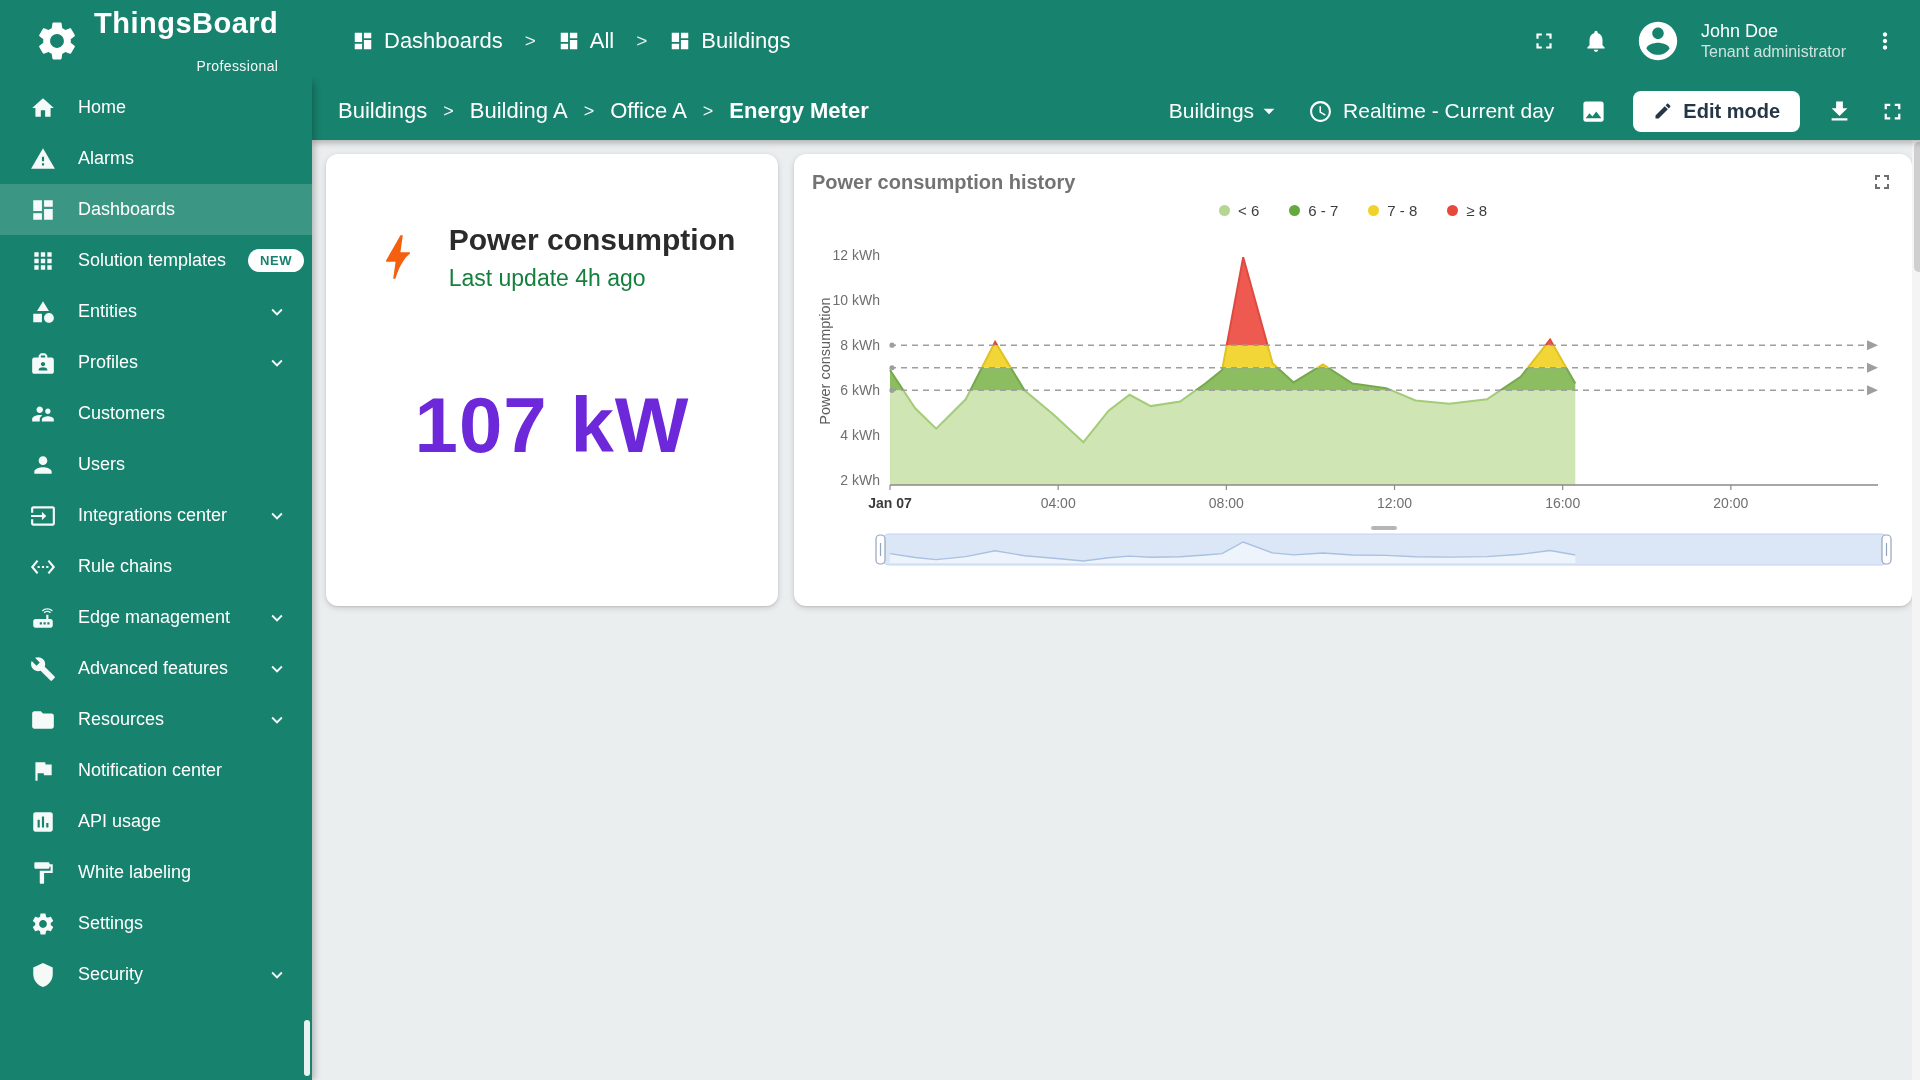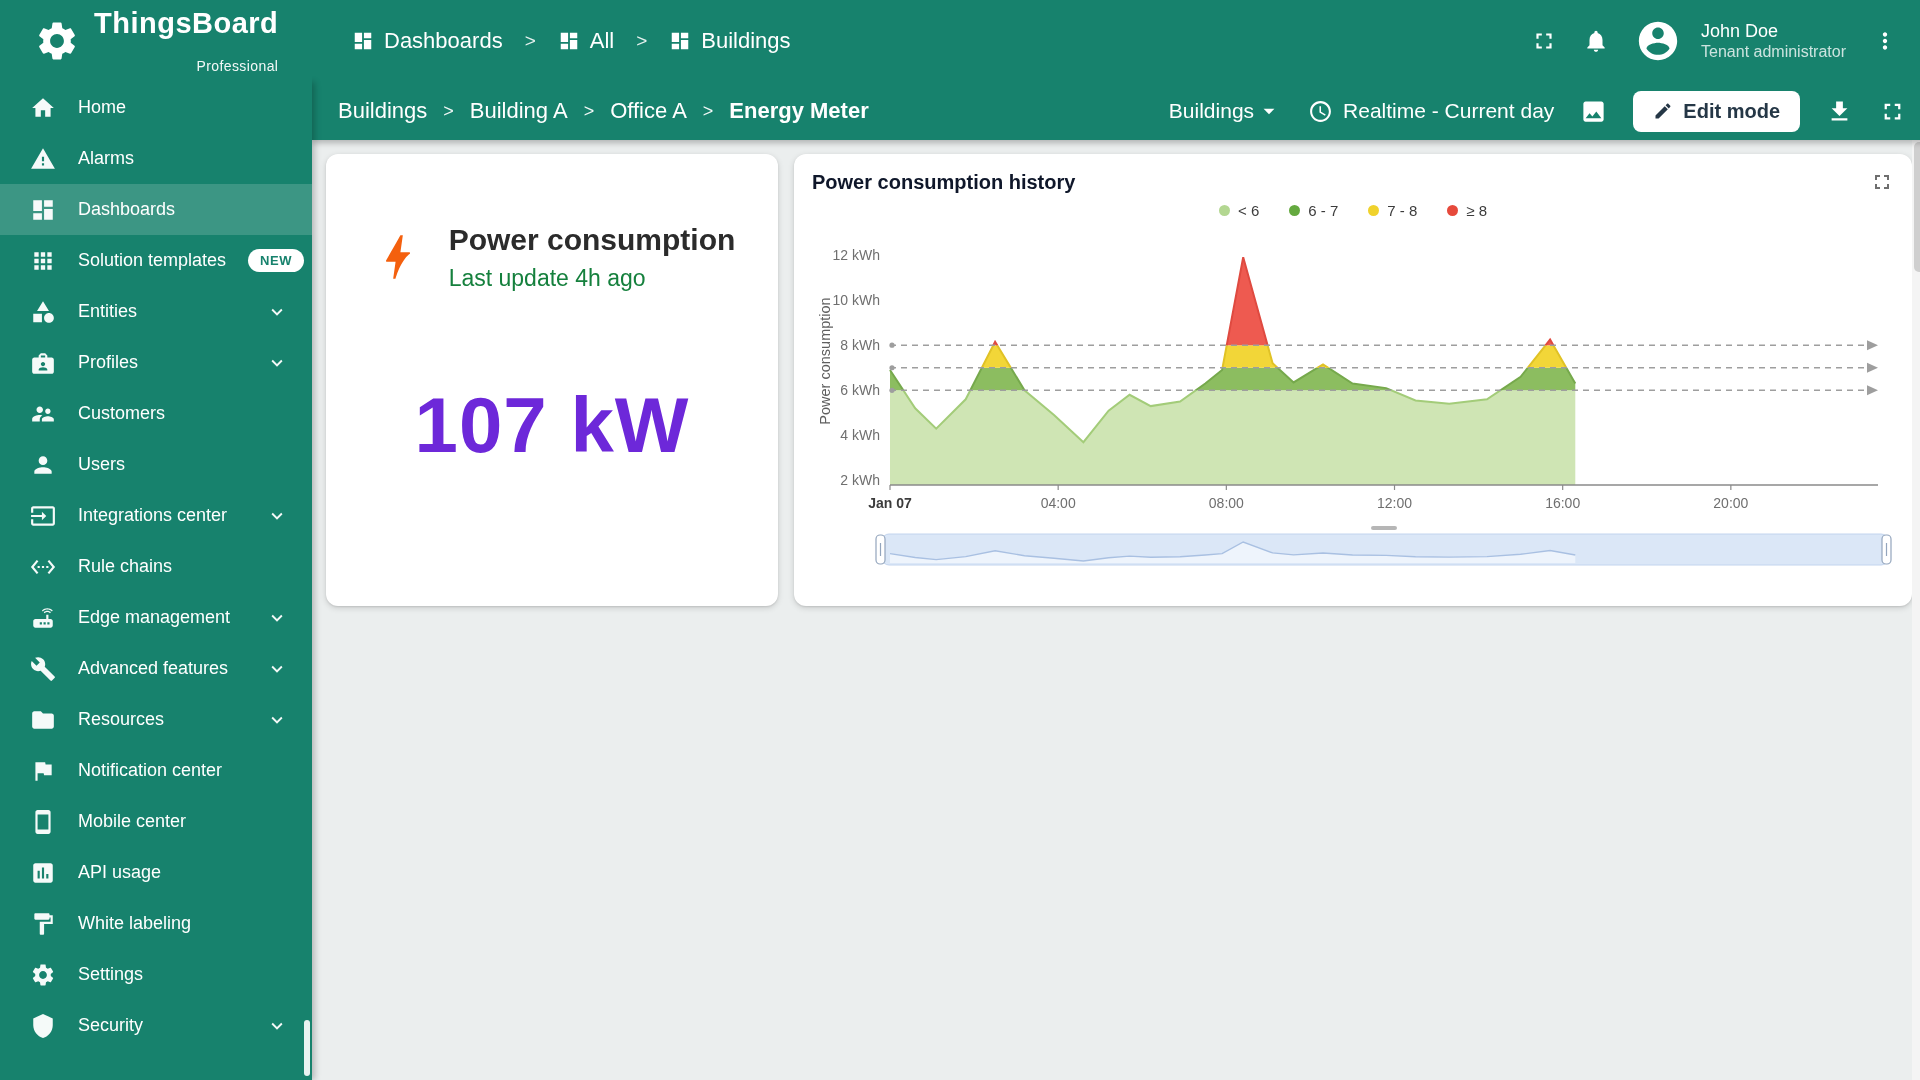--- a/index.html
+++ b/index.html
@@ -88,21 +88,21 @@
   .power-card { width:452px; height:452px; padding-top:64px; }
   .pc-head { display:flex; align-items:center; justify-content:center; gap:22px; }
   .bolt { width:58px; height:78px; display:flex; color:#f4600e; }
   .pc-title { font-size:30px; font-weight:700; color:#2b2b2b; }
   .pc-sub { font-size:23px; color:#15803d; margin-top:8px; }
   .pc-value { text-align:center; margin-top:84px; font-size:78px; font-weight:700;
     color:#6d28d9; letter-spacing:1px; }
   .history-card { flex:1; height:452px; padding:16px 18px 12px 18px;
     display:flex; flex-direction:column; }
   .hc-top { display:flex; align-items:center; justify-content:space-between; }
-  .hc-title { font-size:20px; font-weight:700; color:#0f172a; }
+  .hc-title { font-size:20px; font-weight:700; color:#737373; }
   .expand { color:#6f6f6f; width:24px; height:24px; cursor:pointer; }
   .hc-legend { display:flex; justify-content:center; gap:30px; margin-top:8px; }
   .legend-item { display:flex; align-items:center; gap:8px; font-size:15px; color:#3c3c3c; cursor:pointer; }
   .legend-dot { width:11px; height:11px; border-radius:50%; }
   #chart { margin-top:4px; }
   #navigator { margin-top:6px; cursor:ew-resize; }
   .v-scroll { position:absolute; right:0; top:0; width:14px; height:940px; background:#f4f4f4; }
   .v-thumb { width:10px; margin:2px auto 0; height:130px; background:#cfcfcf; border-radius:5px; }
 </style>
 </head>
@@ -304,28 +304,20 @@
               <path d="M7.41 8.59 12 13.17l4.59-4.58L18 10l-6 6-6-6 1.41-1.41z"></path>
             </svg></span>
         </div>
         <div class="side-item">
           <span class="side-icon">
             <svg viewBox="0 0 24 24" width="26" height="26" fill="currentColor">
               <path d="M14.4 6 14 4H5v17h2v-7h5.6l.4 2h7V6z"></path>
             </svg>
           </span>
           <span class="side-label">Notification center</span>
-        </div>
-        <div class="side-item">
-          <span class="side-icon">
-            <svg viewBox="0 0 24 24" width="26" height="26" fill="currentColor">
-              <path d="M17 1.01 7 1c-1.1 0-2 .9-2 2v18c0 1.1.9 2 2 2h10c1.1 0 2-.9 2-2V3c0-1.1-.9-1.99-2-1.99zM17 19H7V5h10v14z"></path>
-            </svg>
-          </span>
-          <span class="side-label">Mobile center</span>
         </div>
         <div class="side-item">
           <span class="side-icon">
             <svg viewBox="0 0 24 24" width="26" height="26" fill="currentColor">
               <path d="M19 3H5c-1.1 0-2 .9-2 2v14c0 1.1.9 2 2 2h14c1.1 0 2-.9 2-2V5c0-1.1-.9-2-2-2zM9 17H7v-7h2v7zm4 0h-2V7h2v10zm4 0h-2v-4h2v4z"></path>
             </svg>
           </span>
           <span class="side-label">API usage</span>
         </div>
         <div class="side-item">

